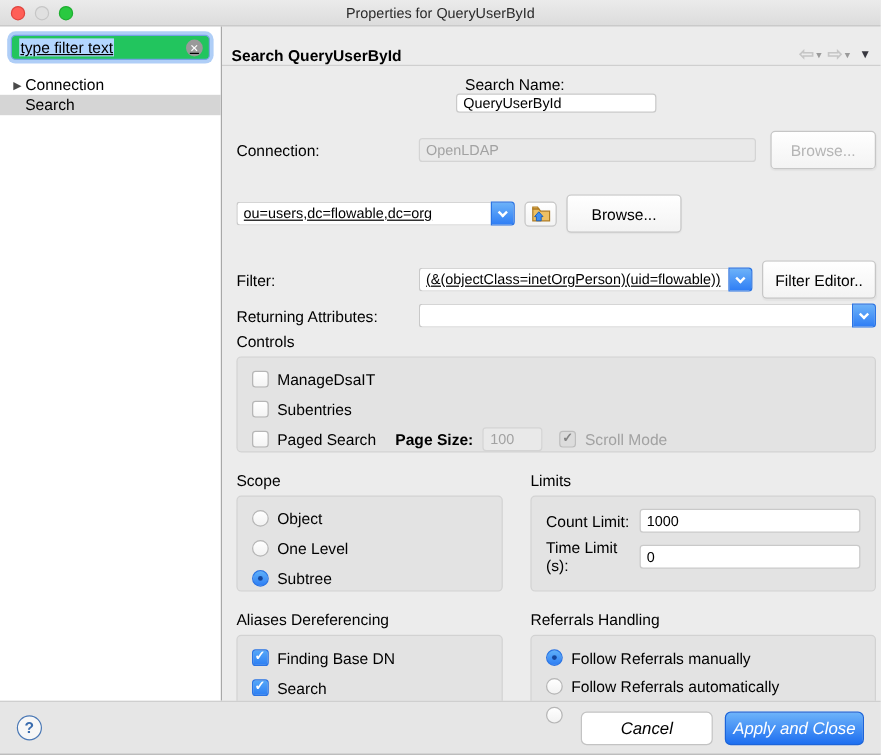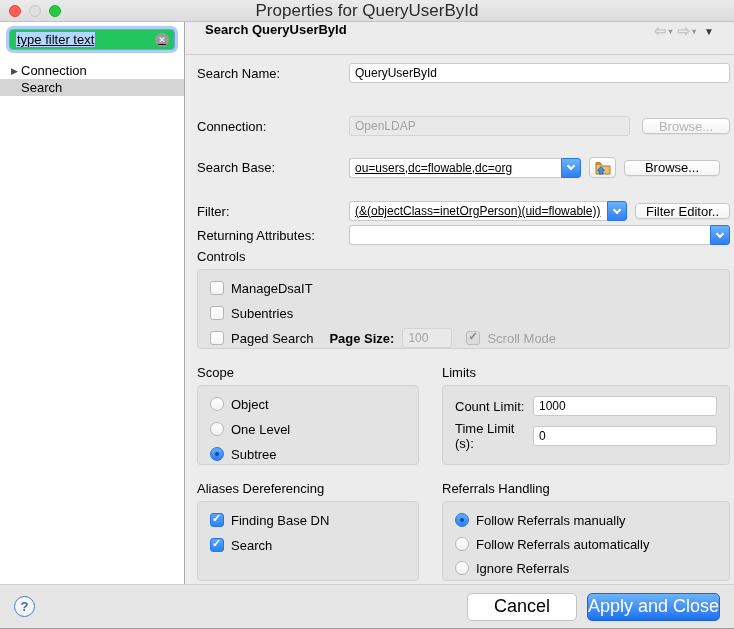--- a/index.html
+++ b/index.html
@@ -6,21 +6,21 @@
   html,body { width:734px; height:629px; }
   body { font-family:"Liberation Sans", sans-serif; background:#ececec; }
 
   .window { width:734px; height:629px; display:flex; flex-direction:column;
             border-bottom:1px solid #9e9e9e; background:#ececec; overflow:hidden; }
 
   
   .titlebar { height:22px; flex:none; background:linear-gradient(#ebebeb,#dcdcdc);
               border-bottom:1px solid #c3c3c3; position:relative;
               display:flex; align-items:center; justify-content:center;
-              font-size:17px; color:#2b2b2b; }
+              font-size:12px; color:#2b2b2b; }
   .lights { position:absolute; left:9px; top:5px; display:flex; gap:8px; }
   .light { width:12px; height:12px; border-radius:50%; }
   .light.close { background:#ff5f57; border:1px solid #e0443e; }
   .light.min   { background:#e0e0e0; border:1px solid #c6c6c6; }
   .light.max   { background:#29c940; border:1px solid #1eae30; }
 
   
   .bodyrow { flex:1; display:flex; min-height:0; }
 
   
@@ -32,22 +32,22 @@
   .clearbtn { margin-left:auto; width:14px; height:14px; border-radius:50%; background:#9a9a9a;
               color:#fff; font-size:9px; line-height:14px; text-align:center; cursor:default; }
   .tree { margin-top:12px; font-size:13px; color:#000; }
   .treeitem { height:17px; display:flex; align-items:center; }
   .treeitem .twisty { width:10px; margin-left:11px; font-size:9px; color:#4a4a4a; }
   .treeitem .tspace { width:10px; margin-left:11px; }
   .treeitem.selected { background:#d5d5d5; }
 
   
   .main { flex:1; display:flex; flex-direction:column; background:#ececec; min-width:0; }
-  .mainheader { height:33px; flex:none; border-bottom:1px solid #cfcfcf; display:flex; align-items:flex-start;
-                padding:0 20px; font-weight:bold; font-size:13px; color:#000; }
+  .mainheader { height:33px; flex:none; border-bottom:1px solid #cfcfcf; display:flex; align-items:flex-end;
+                padding:0 8px; font-weight:bold; font-size:13px; color:#000; }
   .nav { margin-left:auto; display:flex; align-items:center; }
   .navarrow { font-size:15px; color:#c6c6c6; }
   .navcaret { font-size:8px; color:#9a9a9a; margin:0 5px 0 2px; }
   .navmenu  { font-size:10px; color:#38383f; margin-left:3px; }
 
   .form { flex:1; padding:8px 4px 0 12px; font-size:13px; color:#000; }
   .frow { display:flex; align-items:center; }
   .flabel { width:152px; flex:none; }
 
   .tf { height:20px; border:1px solid #c9c9c9; border-radius:3px; background:#fff;
@@ -56,29 +56,29 @@
   .tf:disabled { background:#e9e9e9; color:#a2a2a2; border-color:#d4d4d4; }
 
   .combo { display:flex; flex:1; min-width:0;text-decoration:underline; }
   .combo .tf { flex:1; min-width:0; border-radius:3px 0 0 3px; border-right:none; }
   .combobtn { width:20px; height:20px; flex:none; border-radius:0 3px 3px 0;
               background:linear-gradient(#6cb2f9,#2f7ef5); border:1px solid #2a74e4;
               display:flex; align-items:center; justify-content:center; }
   .chev { width:6px; height:6px; border-right:2px solid #fff; border-bottom:2px solid #fff;
           transform:rotate(45deg); margin-top:-3px; }
 
-  .btn { height:16px; background:linear-gradient(#ffffff,#f3f3f3); border:1px solid #c6c6c6;
+  .btn { height:32px; background:linear-gradient(#ffffff,#f3f3f3); border:1px solid #c6c6c6;
          border-radius:4px; font-size:13px; color:#000; display:flex; align-items:center;
          justify-content:center; padding:0 10px; flex:none; box-shadow:0 1px 1px rgba(0,0,0,.04); }
   .btn.disabled { color:#b5b5b5; }
   .iconbtn { width:27px; height:21px; background:linear-gradient(#ffffff,#f3f3f3);
              border:1px solid #c6c6c6; border-radius:4px; display:flex; align-items:center;
              justify-content:center; flex:none; }
 
-  .mb15{margin-bottom:33px;} .mb21{margin-bottom:21px;} .mb23{margin-bottom:23px;}
+  .mb15{margin-bottom:15px;flex-direction:column;} .mb21{margin-bottom:21px;} .mb23{margin-bottom:23px;}
   .mb12{margin-bottom:4px;justify-content:center;} .mb16{margin-bottom:16px;}
 
   .grouplabel { height:16px; margin-bottom:4px; }
   .groupbox { background:#e3e3e3; border:1px solid #d2d2d2; border-radius:4px;
               padding:10px 12px; height:80px; }
   .cbrow { display:flex; align-items:center; height:16px; margin-bottom:9px; }
 
   .checkbox { width:14px; height:14px; flex:none; border:1px solid #b6b6b6; border-radius:3px;
               background:linear-gradient(#fff,#f4f4f4); margin-right:7px; position:relative; }
   .checkbox.checked { background:linear-gradient(#55a8f8,#2e80f4); border-color:#2a74e4; }
@@ -102,22 +102,22 @@
   .limrow { display:flex; align-items:center; margin-bottom:5px; }
   .limlabel { width:78px; flex:none; }
 
   
   .footer { height:44px; flex:none; border-top:1px solid #cfcfcf; background:#e6e6e6;
             display:flex; align-items:center; padding:0 14px; }
   .helpbtn { width:21px; height:21px; border-radius:50%; border:1px solid #4a78b5; color:#3a6cae;
              background:#f7f7f7; font-size:13px; font-weight:bold; display:flex; align-items:center;
              justify-content:center; }
   .spacer { flex:1; }
-  .footbtn { height:28px; border-radius:5px; font-size:18px; display:flex; align-items:center;
-             justify-content:center; }
+  .footbtn { height:28px; border-radius:5px; font-size:14px; display:flex; align-items:center;
+             justify-content:center;font-style:italic; }
   .cancel { min-width:110px; background:#fff; border:1px solid #c3c3c3; color:#000; margin-right:10px; }
   .primary { min-width:116px; background:linear-gradient(#6db3fa,#1e6ff0); border:1px solid #1c64d9;
              color:#fff; }
 </style>
 </head>
 <body>
 
 <div class="window">
 
   <div class="titlebar">
@@ -168,21 +168,20 @@
         </div>
 
         <div class="frow mb21">
           <span class="flabel">Connection:</span>
           <input class="tf grow" disabled="" value="OpenLDAP" style="">
           <span style="width:12px;flex:none"></span>
           <span class="btn disabled" style="min-width:88px">Browse...</span>
         </div>
 
         <div class="frow mb23">
-          <span class="flabel">Search Base:</span>
           <span class="combo" style="max-width:232px">
             <input class="tf" value="ou=users,dc=flowable,dc=org" style="">
             <span class="combobtn">
                 <span class="chev"></span>
               </span>
           </span>
           <span style="width:8px;flex:none"></span>
           <span class="iconbtn">
             <svg width="16" height="14" viewBox="0 0 16 14">
               <path d="M1 3 L6 3 L7.5 5 L15 5 L15 13 L1 13 Z" fill="#eec063" stroke="#ad7b22" stroke-width="1"></path>

